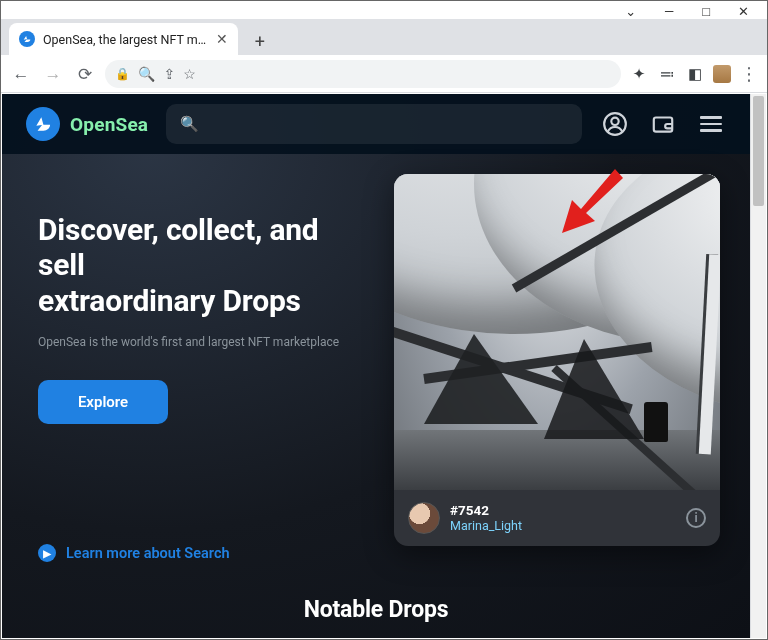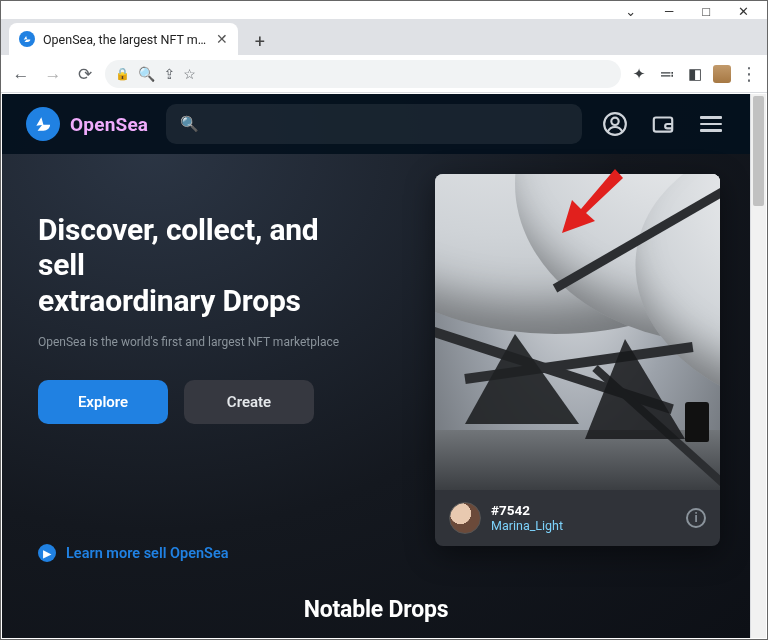--- a/index.html
+++ b/index.html
@@ -34,21 +34,21 @@
   
   .viewport { position:absolute; top:93px; left:1px; right:1px; bottom:1px; background:#fff; display:flex; }
   .page { flex:1; position:relative; overflow:hidden; background: radial-gradient(ellipse at 20% 10%, #2b3544 0%, #14181f 55%, #0d1016 100%); }
   .vscroll { width:16px; background:#f1f1f1; border-left:1px solid #dadce0; position:relative; }
   .vscroll .thumb { position:absolute; left:2px; right:2px; top:2px; height:110px; background:#c1c1c1; border-radius:2px; }
 
   
   .os-header { height:60px; background: rgba(4,17,29,0.95); display:flex; align-items:center; padding:0 24px; gap:18px; }
   .brand { display:flex; align-items:center; gap:10px; }
   .brand-logo { width:34px;height:34px;border-radius:50%;background:#2081e2;display:flex;align-items:center;justify-content:center; }
-  .brand-name { color:#f0abfc; font-weight:700; font-size:19px; letter-spacing:0.2px; }
+  .brand-name { color:#86efac; font-weight:700; font-size:19px; letter-spacing:0.2px; }
   .os-search { flex:1; height:40px; background:rgba(255,255,255,0.08); border-radius:10px; display:flex; align-items:center; padding:0 14px; gap:10px; }
   .os-search .sicon { color:#8a939b; font-size:15px; }
   .os-search .ph { color:#8a939b; font-size:14.5px; }
   .hicon { color:#cfd4da; display:flex;align-items:center;justify-content:center; width:30px; cursor:pointer; }
   .hicon svg { width:26px; height:26px; }
   .hamburger { display:flex;flex-direction:column;gap:4px; }
   .hamburger span { width:22px;height:2.5px;background:#cfd4da;border-radius:1px; }
 
   
   .hero { position:relative; padding: 58px 32px 30px 36px; display:flex; gap:20px; }
@@ -56,21 +56,21 @@
   .hero-title { color:#fff; font-size:30px; font-weight:700; line-height:1.18; letter-spacing:-0.2px; }
   .hero-sub { margin-top:16px; color:#8a939b; font-size:12px; line-height:1.35; }
   .hero-btns { margin-top:30px; display:flex; gap:16px; }
   .btn { height:44px; border-radius:10px; display:flex;align-items:center;justify-content:center; font-weight:600; font-size:15px; width:130px; }
   .btn-prim { background:#2081e2; color:#fff; }
   .btn-sec { background:#363840; color:#e5e8eb; }
   .learn { margin-top:120px; display:flex; align-items:center; gap:10px; color:#2081e2; font-weight:600; font-size:14.5px; }
   .learn .play { width:18px;height:18px;border-radius:50%;background:#2081e2;display:flex;align-items:center;justify-content:center;color:#fff;font-size:10px; }
 
   
-  .card { position:absolute; right:30px; top:20px; width:285px; background:#303339; border-radius:8px; overflow:hidden; box-shadow: 0 8px 30px rgba(0,0,0,0.45); }
+  .card { position:absolute; right:30px; top:20px; width:326px; background:#303339; border-radius:14px; overflow:hidden; box-shadow: 0 8px 30px rgba(0,0,0,0.45); }
   .card-img { width:100%; height:316px; background:#9aa0a6; position:relative; overflow:hidden; }
   .card-foot { height:56px; display:flex; align-items:center; padding:0 14px; gap:10px; }
   .avatar { width:32px;height:32px;border-radius:50%; background: radial-gradient(circle at 35% 35%, #e8c9b0 0 38%, #6b4a3a 39% 100%); border:1px solid #555; }
   .meta { display:flex; flex-direction:column; line-height:1.15; }
   .meta .id { color:#fff; font-weight:700; font-size:13.5px; }
   .meta .by { color:#7dd3fc; font-size:12.5px; }
   .info { margin-left:auto; color:#8a939b; border:2px solid #8a939b; border-radius:50%; width:20px;height:20px;display:flex;align-items:center;justify-content:center;font-size:12px;font-weight:700; }
 
   
   .arch { position:absolute; inset:0; background: radial-gradient(ellipse at 50% -10%, #eceef0 0%, #c9cdd2 35%, #9ca2aa 60%, #6d7278 100%); }
@@ -177,25 +177,24 @@
 
       <div class="hero">
         <div class="hero-left">
           <div class="hero-title">
             <span>Discover, collect, and sell</span><br>
             <span>extraordinary Drops</span>
           </div>
           <div class="hero-sub">OpenSea is the world's first and largest NFT marketplace</div>
           <div class="hero-btns">
             <div class="btn btn-prim">Explore</div>
-            <div class="btn btn-sec">Create</div>
           </div>
           <div class="learn">
             <span class="play">▶</span>
-            <span>Learn more sell OpenSea</span>
+            <span>Learn more about Search</span>
           </div>
         </div>
 
         <div class="card">
           <div class="card-img">
             <div class="arch">
               <div class="dome d1"></div>
               <div class="dome d2"></div>
               <div class="dome d3"></div>
               <div class="ground"></div>

